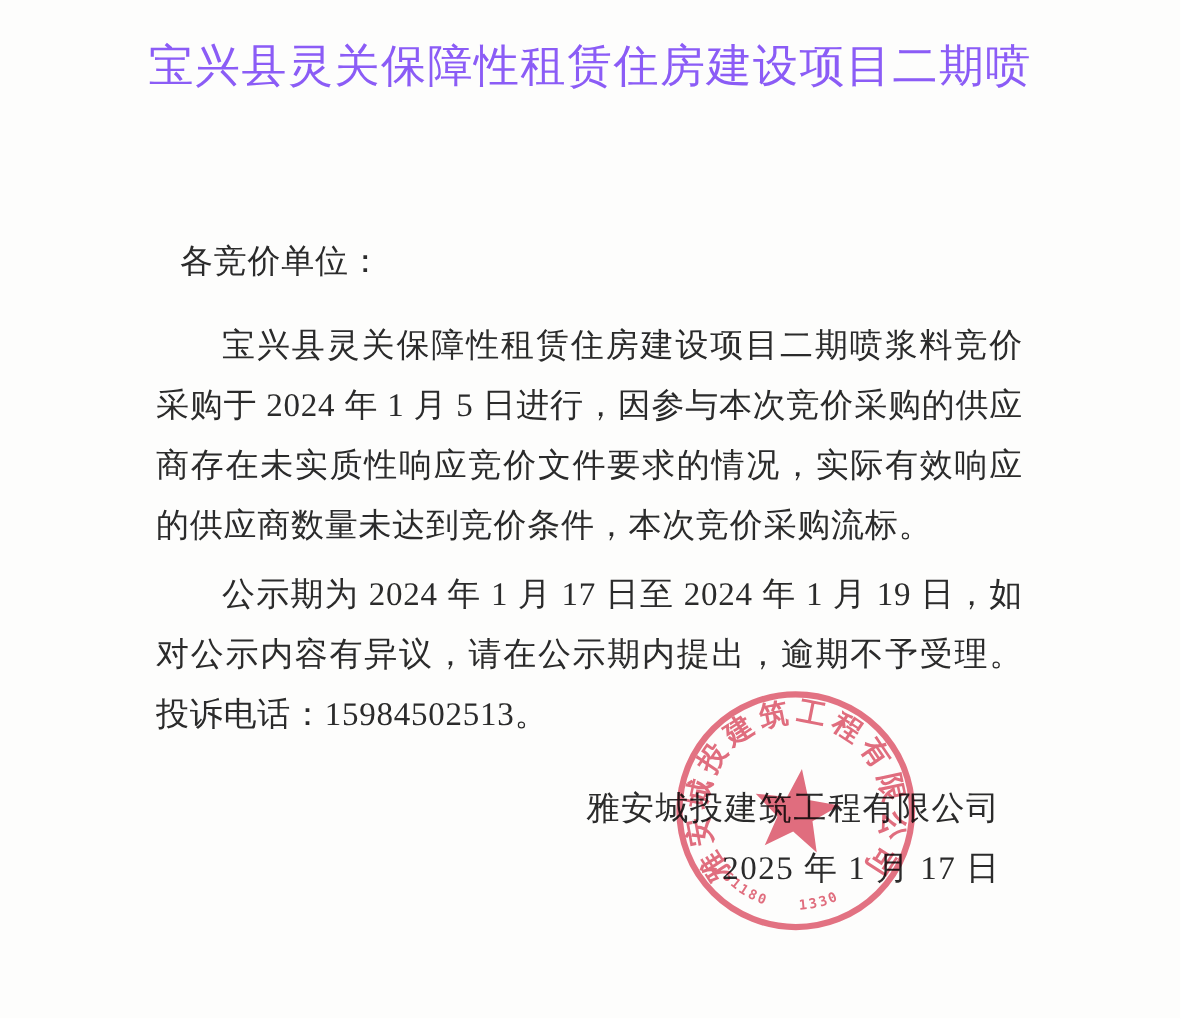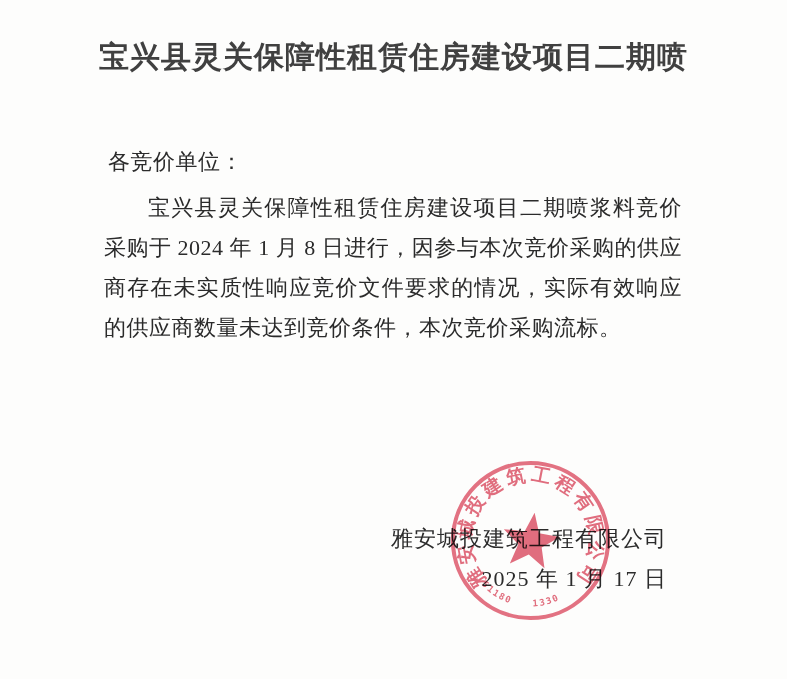--- a/index.html
+++ b/index.html
@@ -10,43 +10,43 @@
   .page {
     position: relative;
     width: 787px;
     height: 679px;
     background: #fdfdfc;
     overflow: hidden;
     font-family: "Liberation Serif", "DejaVu Serif", serif;
     color: #2b2b2b;
   }
   .title {
-    margin: 12px;
+    margin: 0;
     padding-top: 22px;
     text-align: center;
     font-family: "Liberation Sans", "DejaVu Sans", sans-serif;
-    font-weight: 700;
+    font-weight: 400;
     font-size: 30px;
     line-height: 46px;
-    color: #404040;
+    color: #8b5cf6;
     letter-spacing: 1px;
   }
   .title span { display: block; }
   .body {
     position: absolute;
     left: 104px;
     top: 138px;
     width: 578px;
     font-size: 22px;
     line-height: 40px;
     text-align: justify;
     letter-spacing: 0.5px;
   }
   .salutation {
-    margin: 4px;
+    margin: 16px;
   }
   .para {
     margin: 6px 0 0 0;
     text-indent: 2em;
   }
   .signature {
     position: absolute;
     top: 519px;
     right: 120px;
     text-align: right;
@@ -85,21 +85,22 @@
 <body>
 
 <div class="page">
 
   <h1 class="title">
     <span>宝兴县灵关保障性租赁住房建设项目二期喷</span>
   </h1>
 
   <div class="body">
     <p class="salutation">各竞价单位：</p>
-    <p class="para">宝兴县灵关保障性租赁住房建设项目二期喷浆料竞价采购于 2024 年 1 月 8 日进行，因参与本次竞价采购的供应商存在未实质性响应竞价文件要求的情况，实际有效响应的供应商数量未达到竞价条件，本次竞价采购流标。</p>
+    <p class="para">宝兴县灵关保障性租赁住房建设项目二期喷浆料竞价采购于 2024 年 1 月 5 日进行，因参与本次竞价采购的供应商存在未实质性响应竞价文件要求的情况，实际有效响应的供应商数量未达到竞价条件，本次竞价采购流标。</p>
+    <p class="para">公示期为 2024 年 1 月 17 日至 2024 年 1 月 19 日，如对公示内容有异议，请在公示期内提出，逾期不予受理。投诉电话：15984502513。</p>
   </div>
 
   <div class="signature">
     <div>雅安城投建筑工程有限公司</div>
     <div>2025 年 1 月 17 日</div>
   </div>
 
   <svg class="seal" viewBox="0 0 200 200" aria-hidden="true">
     <circle class="seal-ring" cx="100" cy="100" r="94"></circle>
     <defs>

